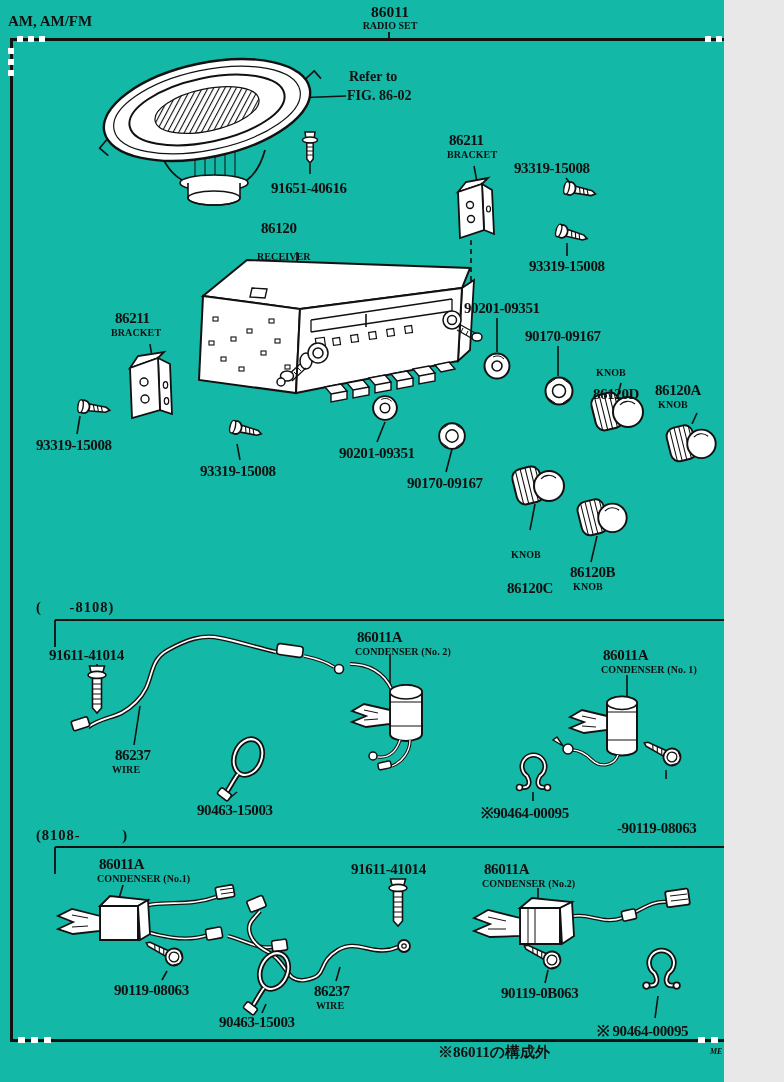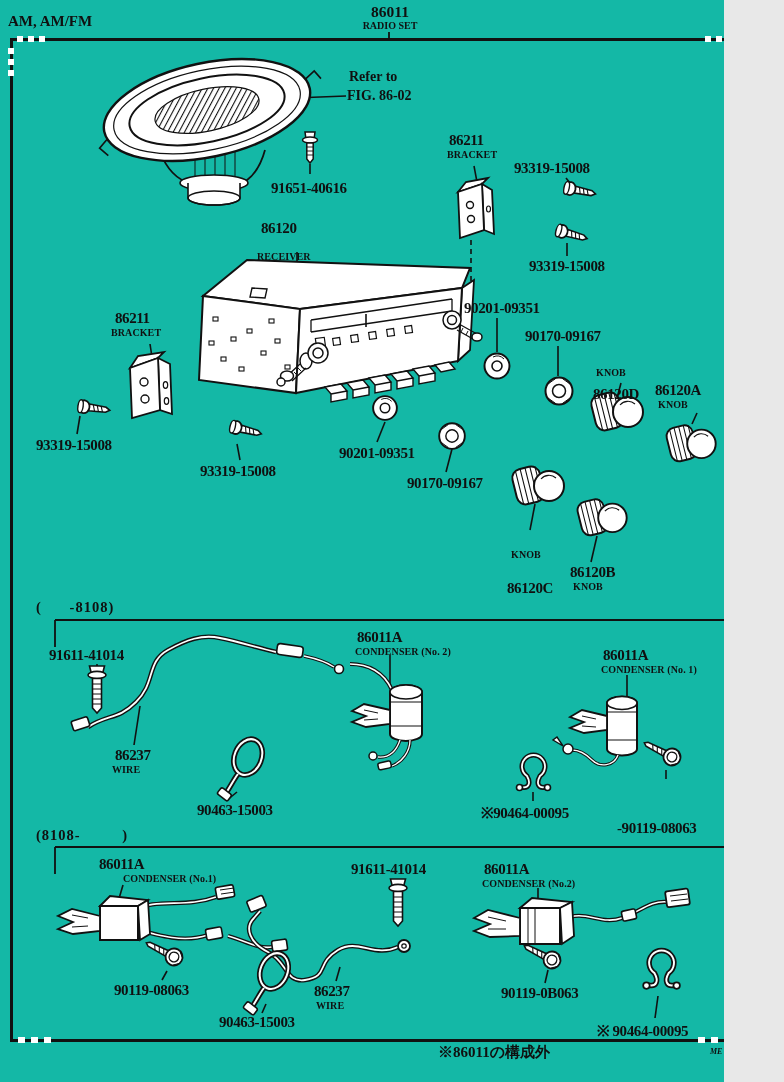--- a/index.html
+++ b/index.html
@@ -411,21 +411,21 @@
 <div class="lbl pn" style="left:603px;top:647px;">86011A</div>
 <div class="lbl sub" style="left:601px;top:664px;">CONDENSER (No. 1)</div>
 <div class="lbl pn" style="left:115px;top:747px;">86237</div>
 <div class="lbl sub" style="left:112px;top:764px;">WIRE</div>
 <div class="lbl pn" style="left:197px;top:802px;">90463-15003</div>
 <div class="lbl pn" style="left:481px;top:802px;">※90464-00095</div>
 <div class="lbl pn" style="left:617px;top:780px;margin-top:40px;">-90119-08063</div>
 
 <div class="lbl rng" style="left:36px;top:827px;">(8108-         )</div>
 <div class="lbl pn" style="left:99px;top:856px;">86011A</div>
-<div class="lbl sub" style="left:97px;top:873px;margin-left:26px;">CONDENSER (No.1)</div>
+<div class="lbl sub" style="left:97px;top:873px;">CONDENSER (No.1)</div>
 <div class="lbl pn" style="left:351px;top:861px;">91611-41014</div>
 <div class="lbl pn" style="left:484px;top:861px;">86011A</div>
 <div class="lbl sub" style="left:482px;top:878px;">CONDENSER (No.2)</div>
 <div class="lbl pn" style="left:114px;top:982px;">90119-08063</div>
 <div class="lbl pn" style="left:219px;top:1014px;">90463-15003</div>
 <div class="lbl pn" style="left:314px;top:983px;">86237</div>
 <div class="lbl sub" style="left:316px;top:1000px;">WIRE</div>
 <div class="lbl pn" style="left:501px;top:985px;">90119-0B063</div>
 <div class="lbl pn" style="left:597px;top:1020px;">※ 90464-00095</div>
 

